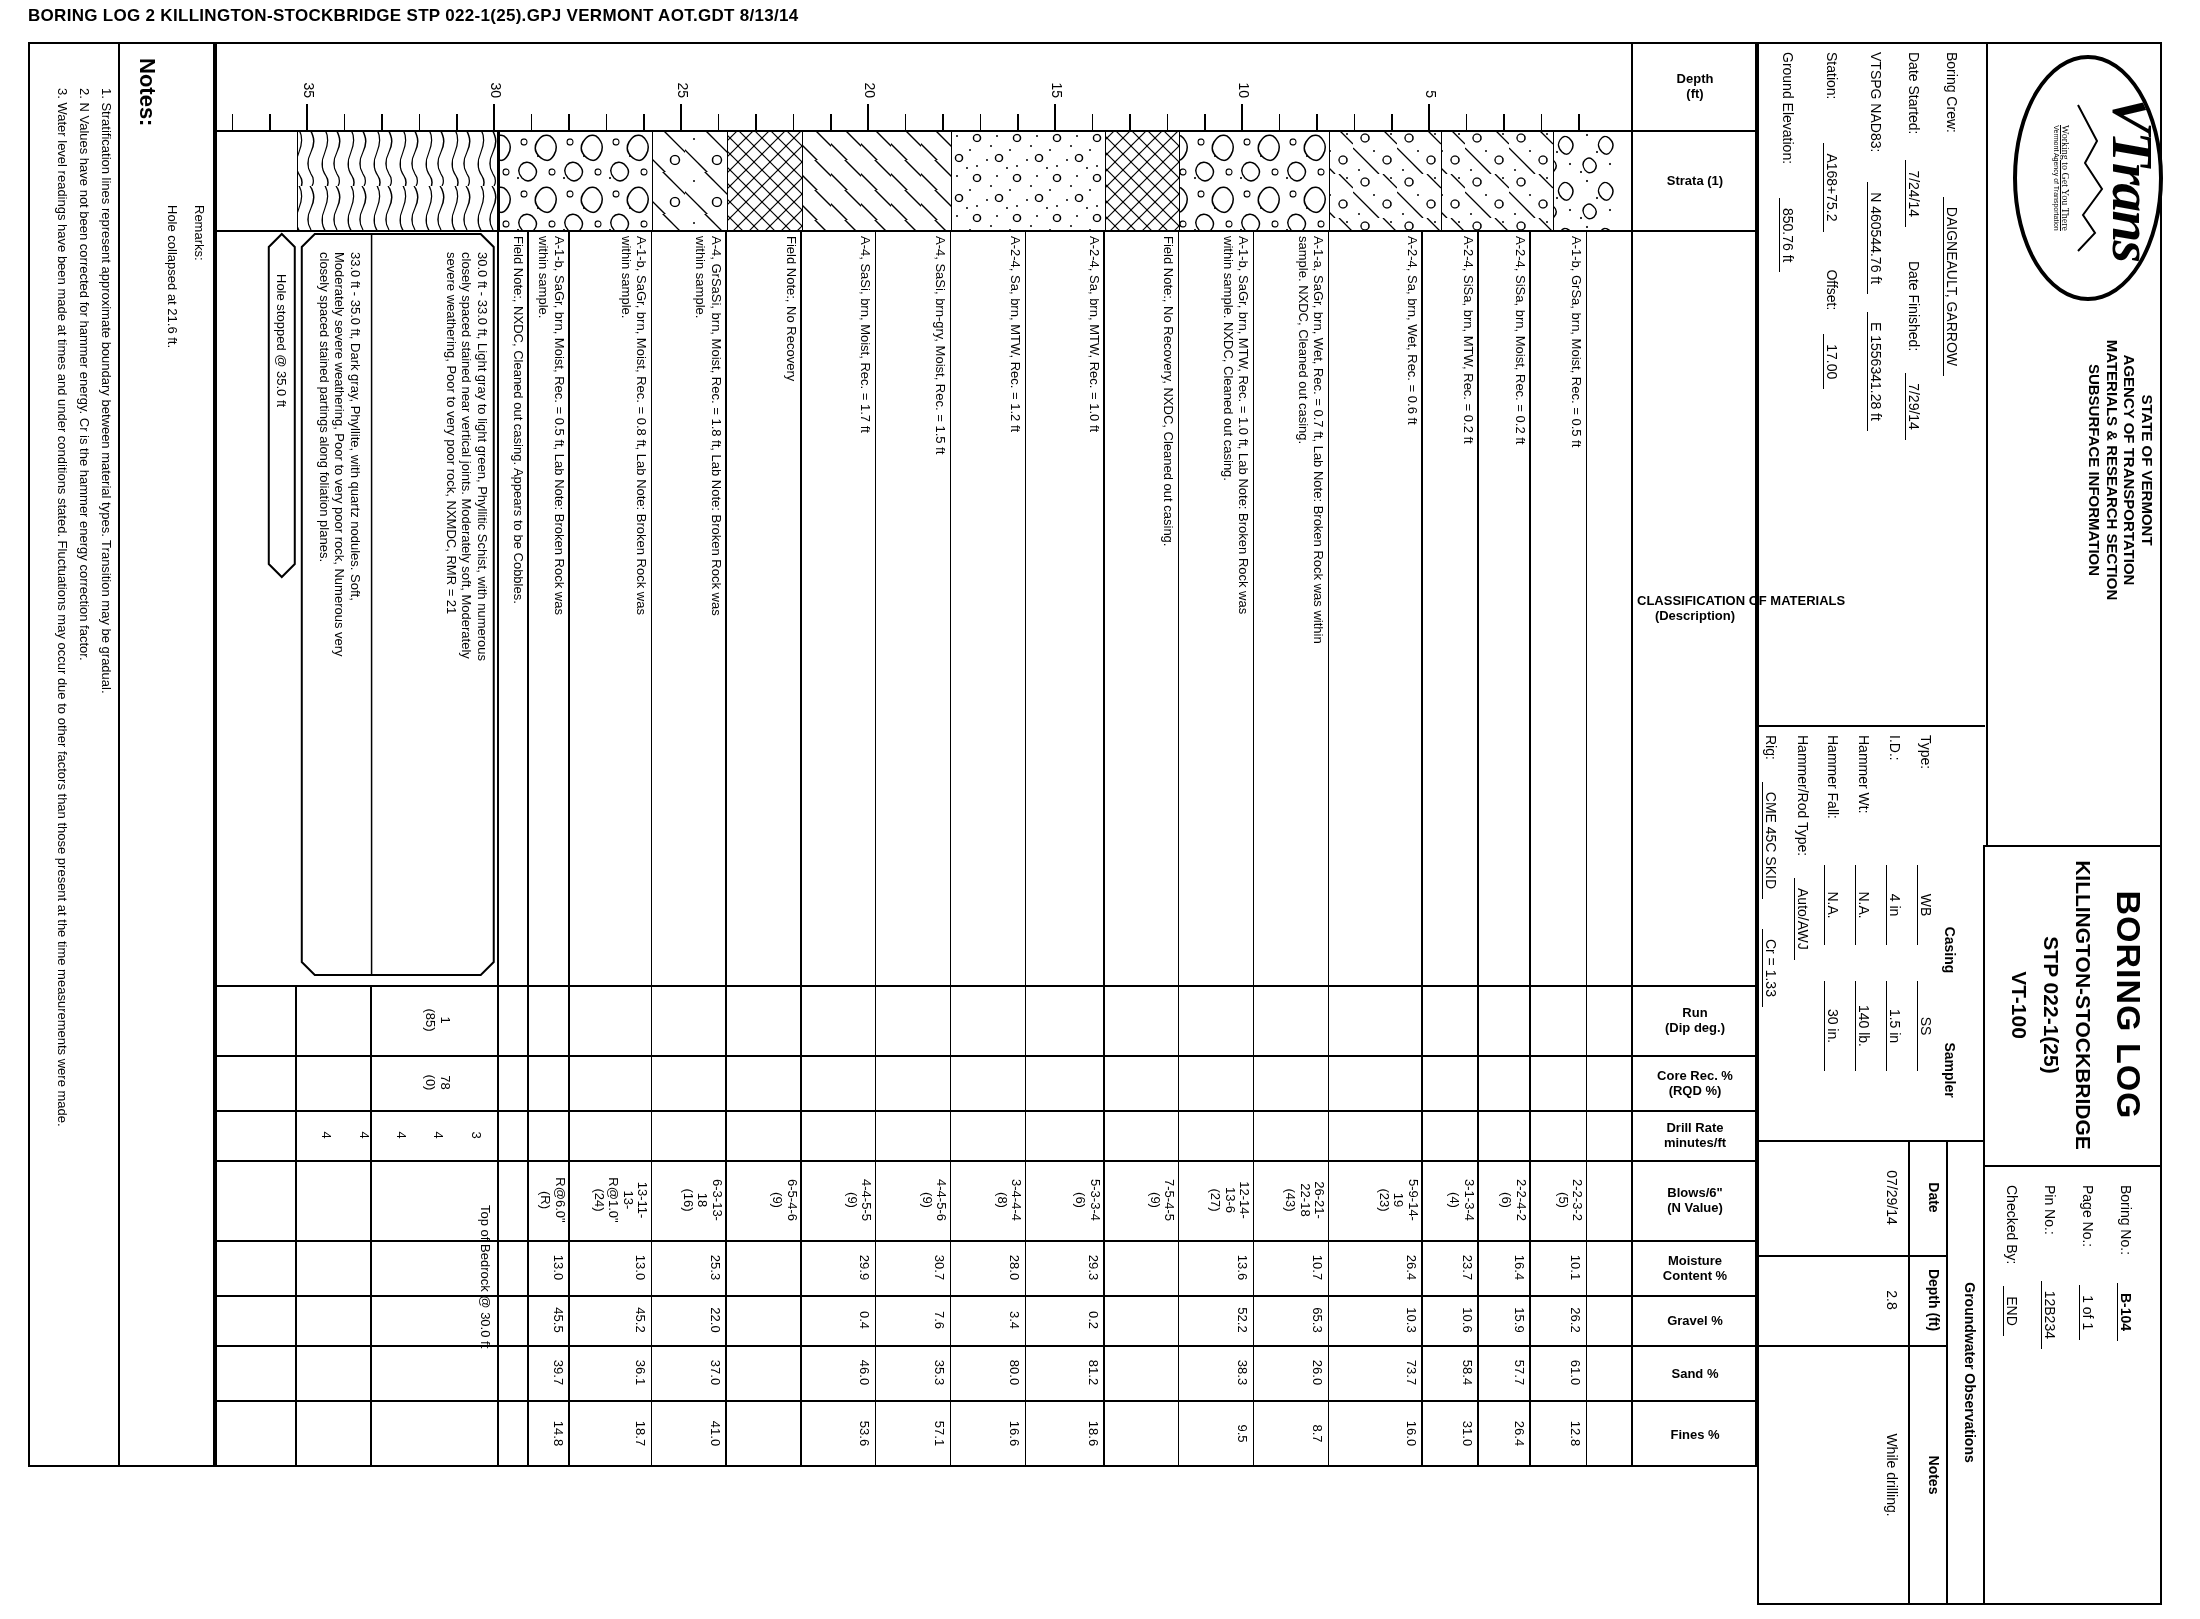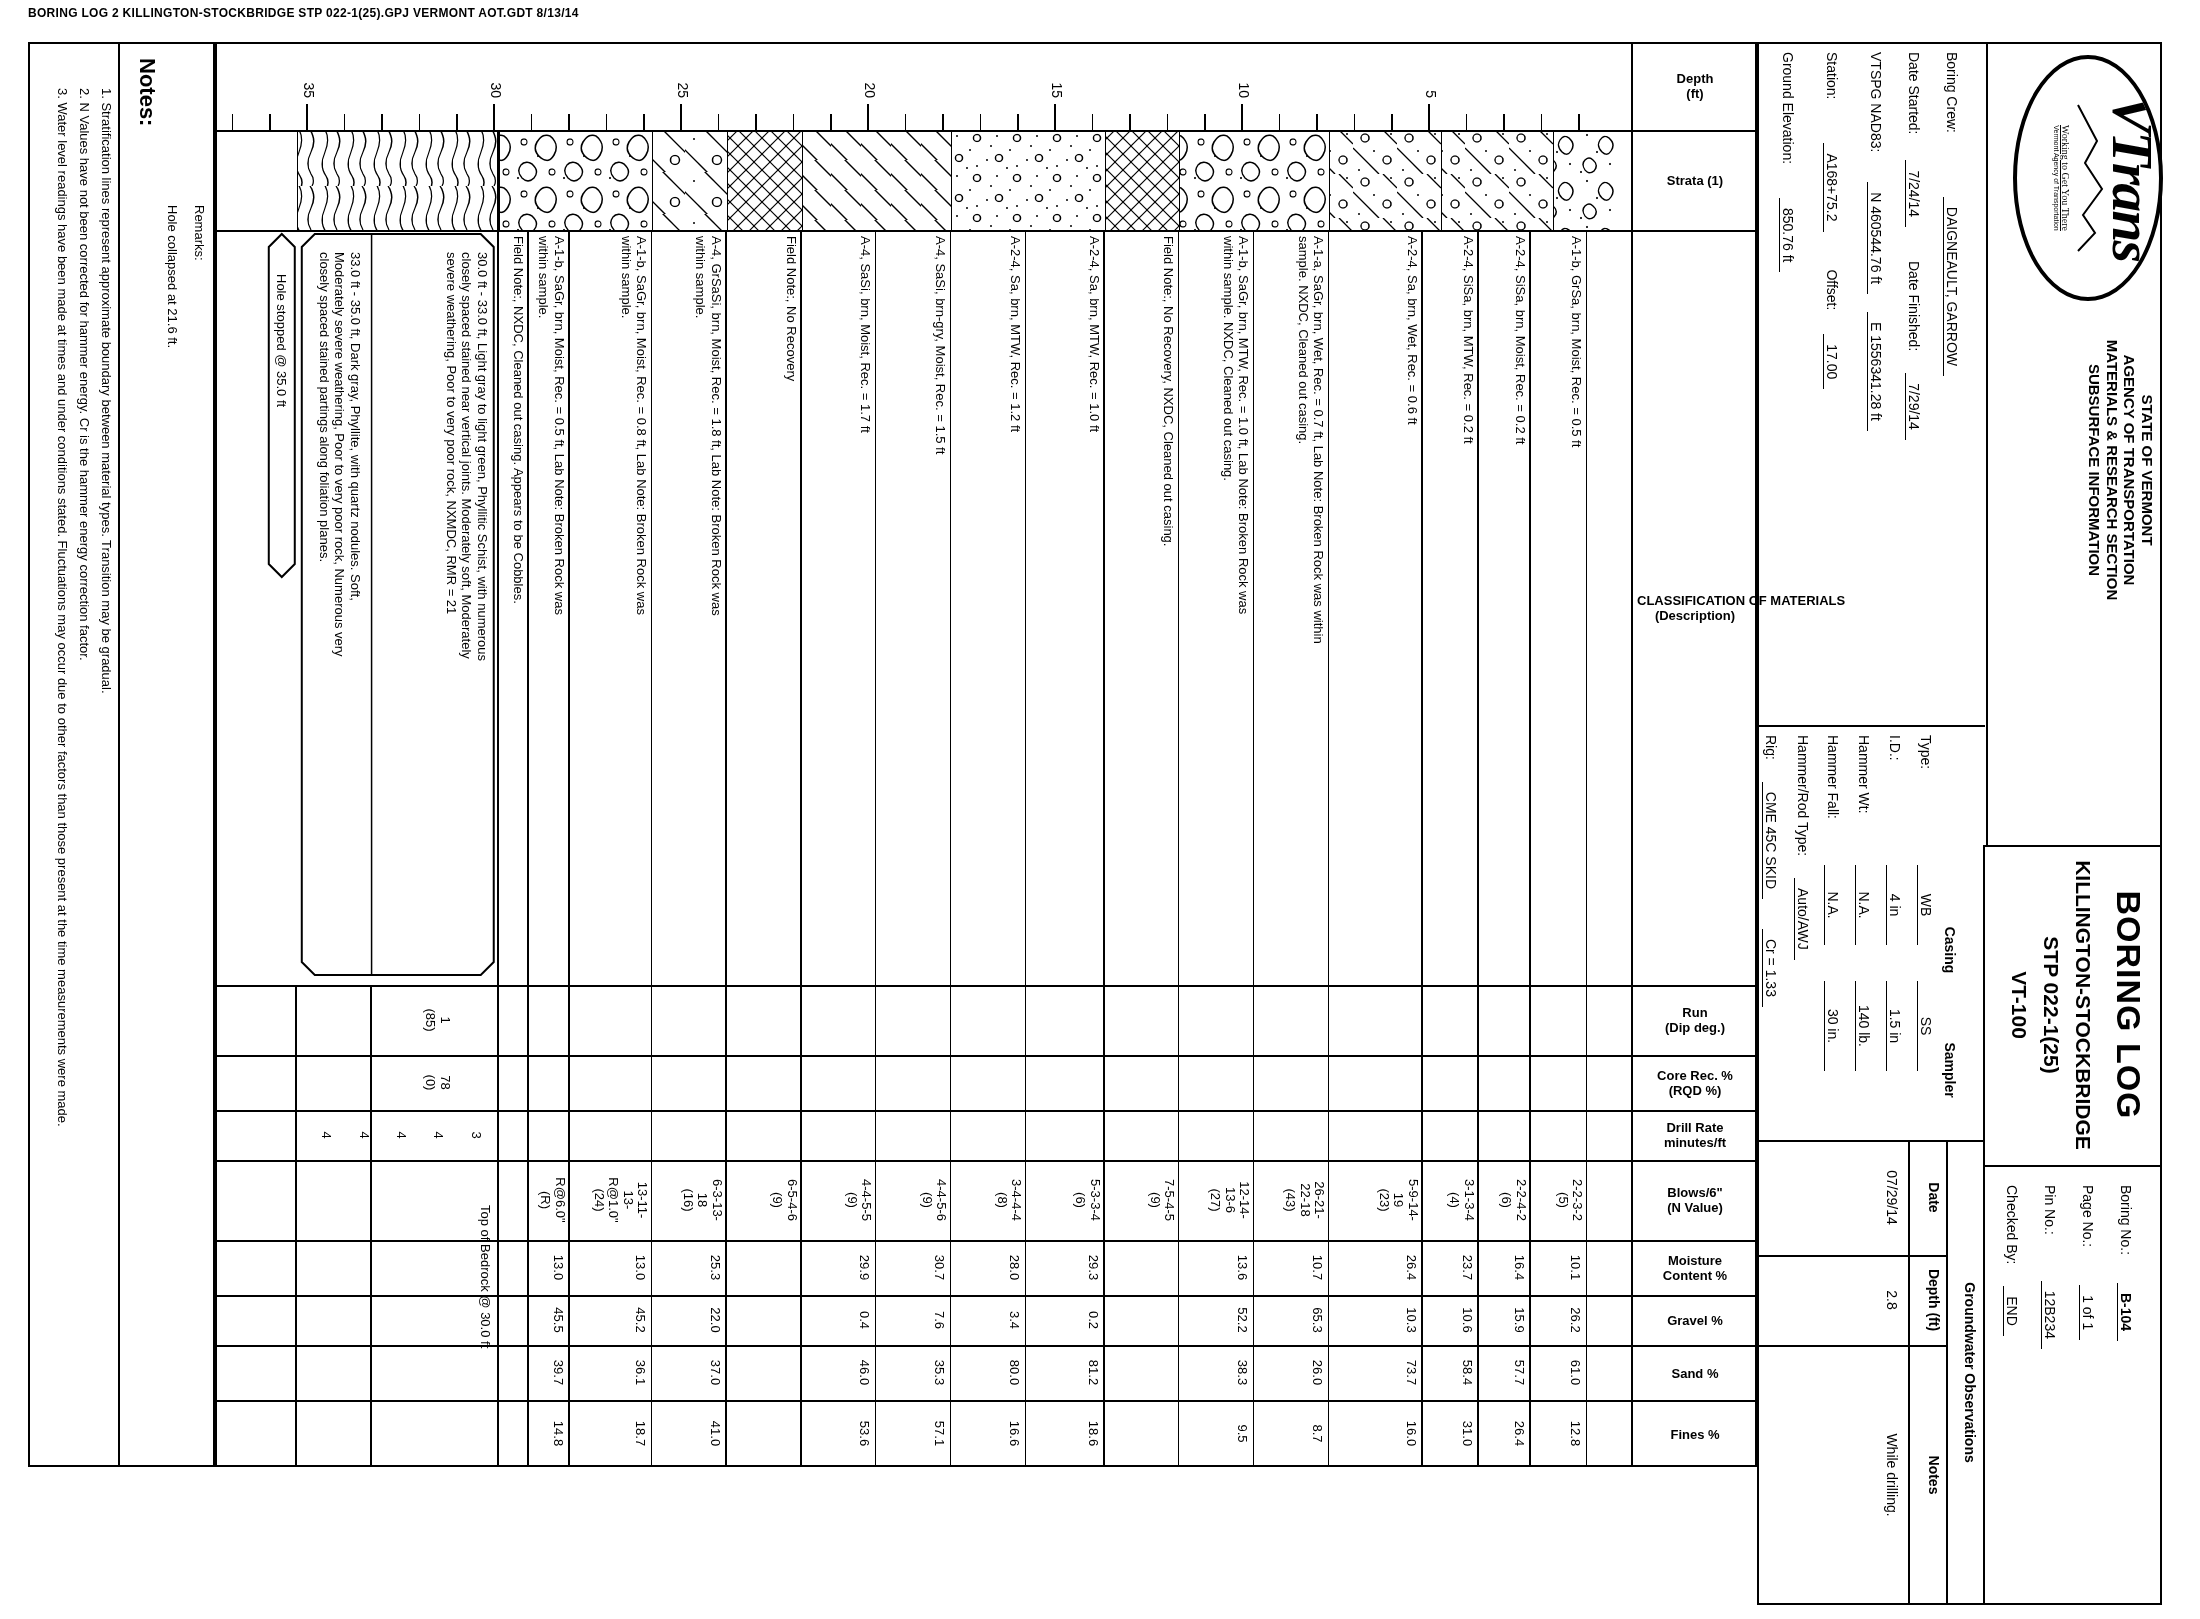--- a/index.html
+++ b/index.html
@@ -1,18 +1,18 @@
 <!DOCTYPE html>
 <html><head>
 <meta charset="utf-8">
 <style>
   html,body{margin:0;padding:0;background:#e8e8e8;}
   #viewport{position:relative;width:2200px;height:1619px;background:#ffffff;overflow:hidden;
             font-family:"Liberation Sans",sans-serif;color:#000;}
-  #gpj-line{position:absolute;left:28px;top:6px;font-size:12px;font-weight:bold;letter-spacing:.3px;white-space:nowrap;}
+  #gpj-line{position:absolute;left:28px;top:6px;font-size:17px;font-weight:bold;letter-spacing:.3px;white-space:nowrap;}
   #form{position:absolute;left:0;top:0;width:1619px;height:2200px;transform:translateX(2200px) rotate(90deg);transform-origin:0 0;}
   .abs{position:absolute;}
   .box{position:absolute;border:2px solid #000;box-sizing:border-box;}
   .t13{font-size:13px;line-height:15.5px;white-space:nowrap;}
   .bold{font-weight:bold;}
   .ctr{text-align:center;}
   .u{border-bottom:1.5px solid #000;padding:0 10px;}
   
   #logo{position:absolute;left:55px;top:37px;width:238px;height:142px;border:4px solid #000;border-radius:50%;
         text-align:center;overflow:hidden;}

